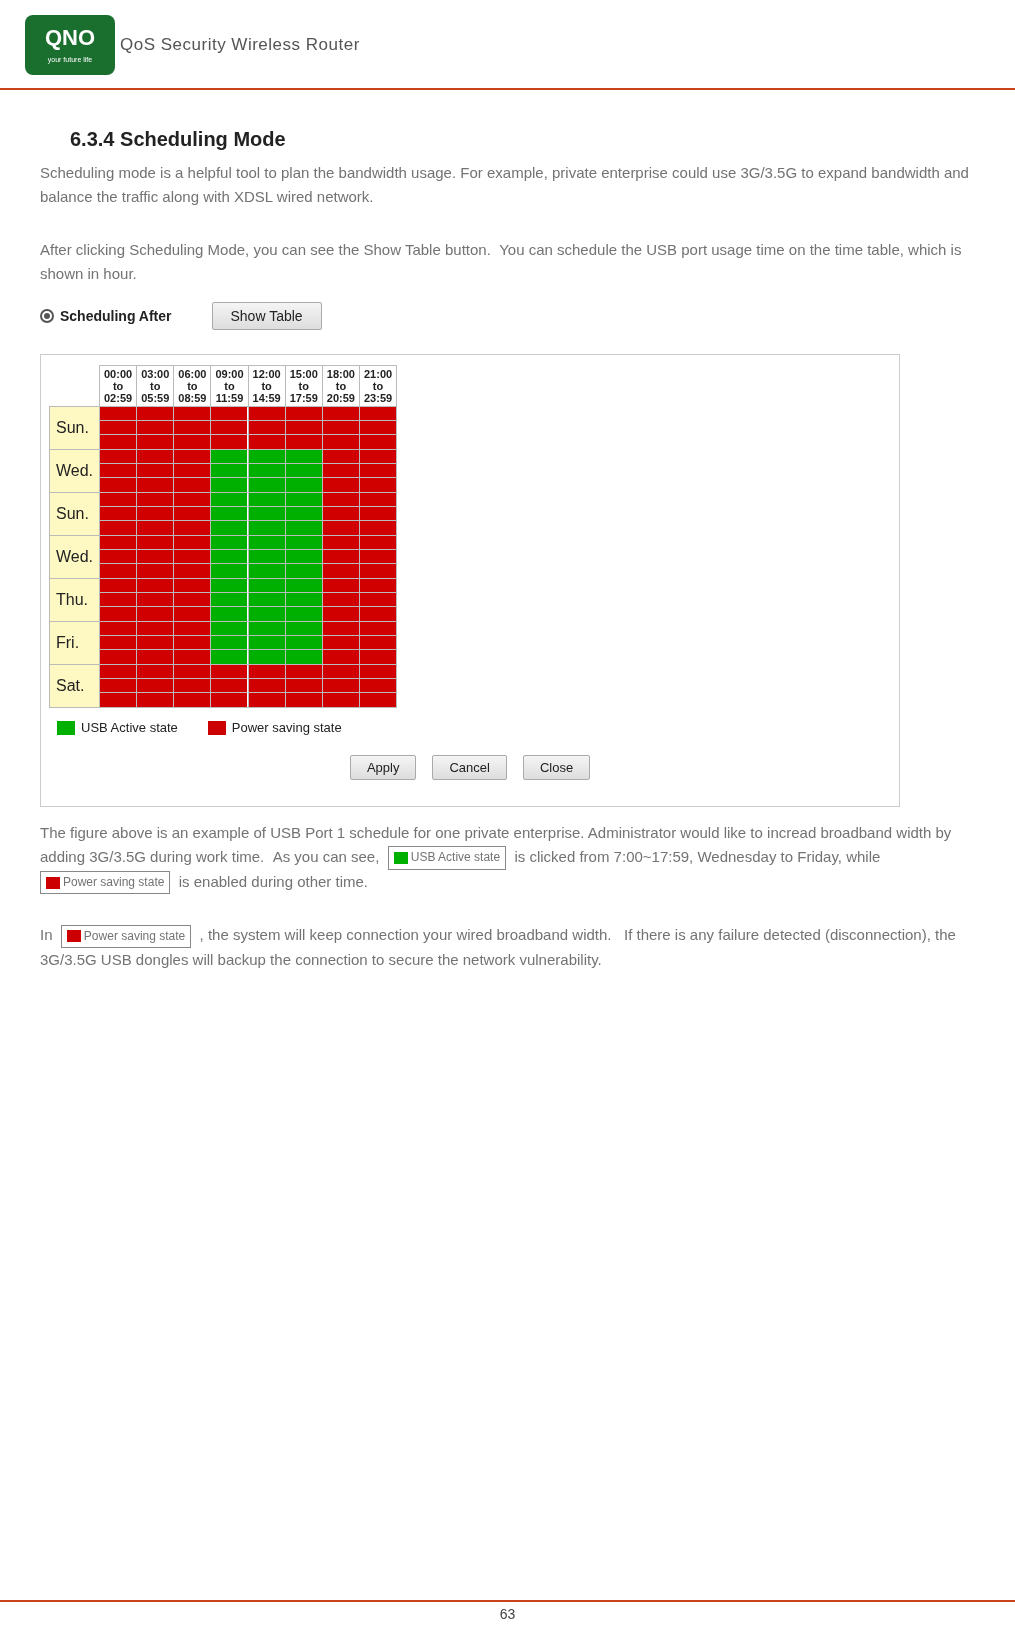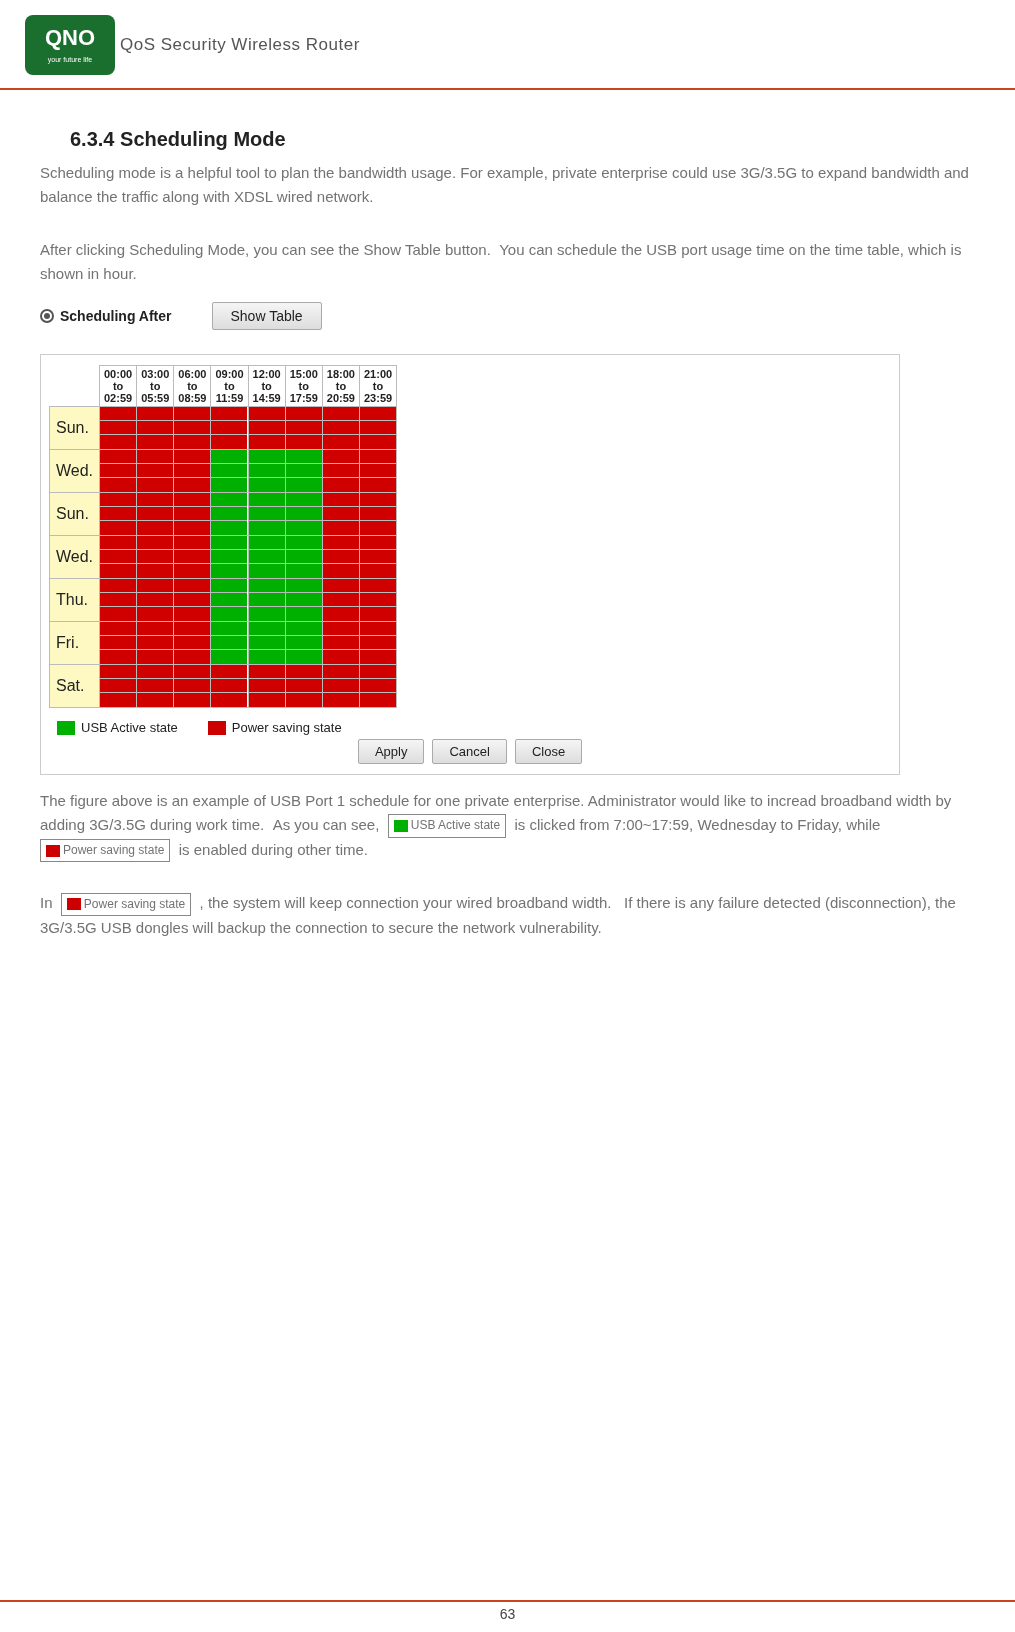--- a/index.html
+++ b/index.html
@@ -138,23 +138,23 @@
     }
     .legend-box {
       width: 18px;
       height: 14px;
       display: inline-block;
     }
     .legend-green { background: #00b000; }
     .legend-red { background: #cc0000; }
     .action-buttons {
       display: flex;
-      gap: 8px;
+      gap: 16px;
       justify-content: center;
-      margin: 0 0;
+      margin: 16px 0;
     }
     .action-btn {
       border: 1px solid #aaa;
       background: linear-gradient(to bottom, #f5f5f5, #ddd);
       padding: 4px 16px;
       font-size: 13px;
       cursor: pointer;
       border-radius: 2px;
       color: #222;
     }

